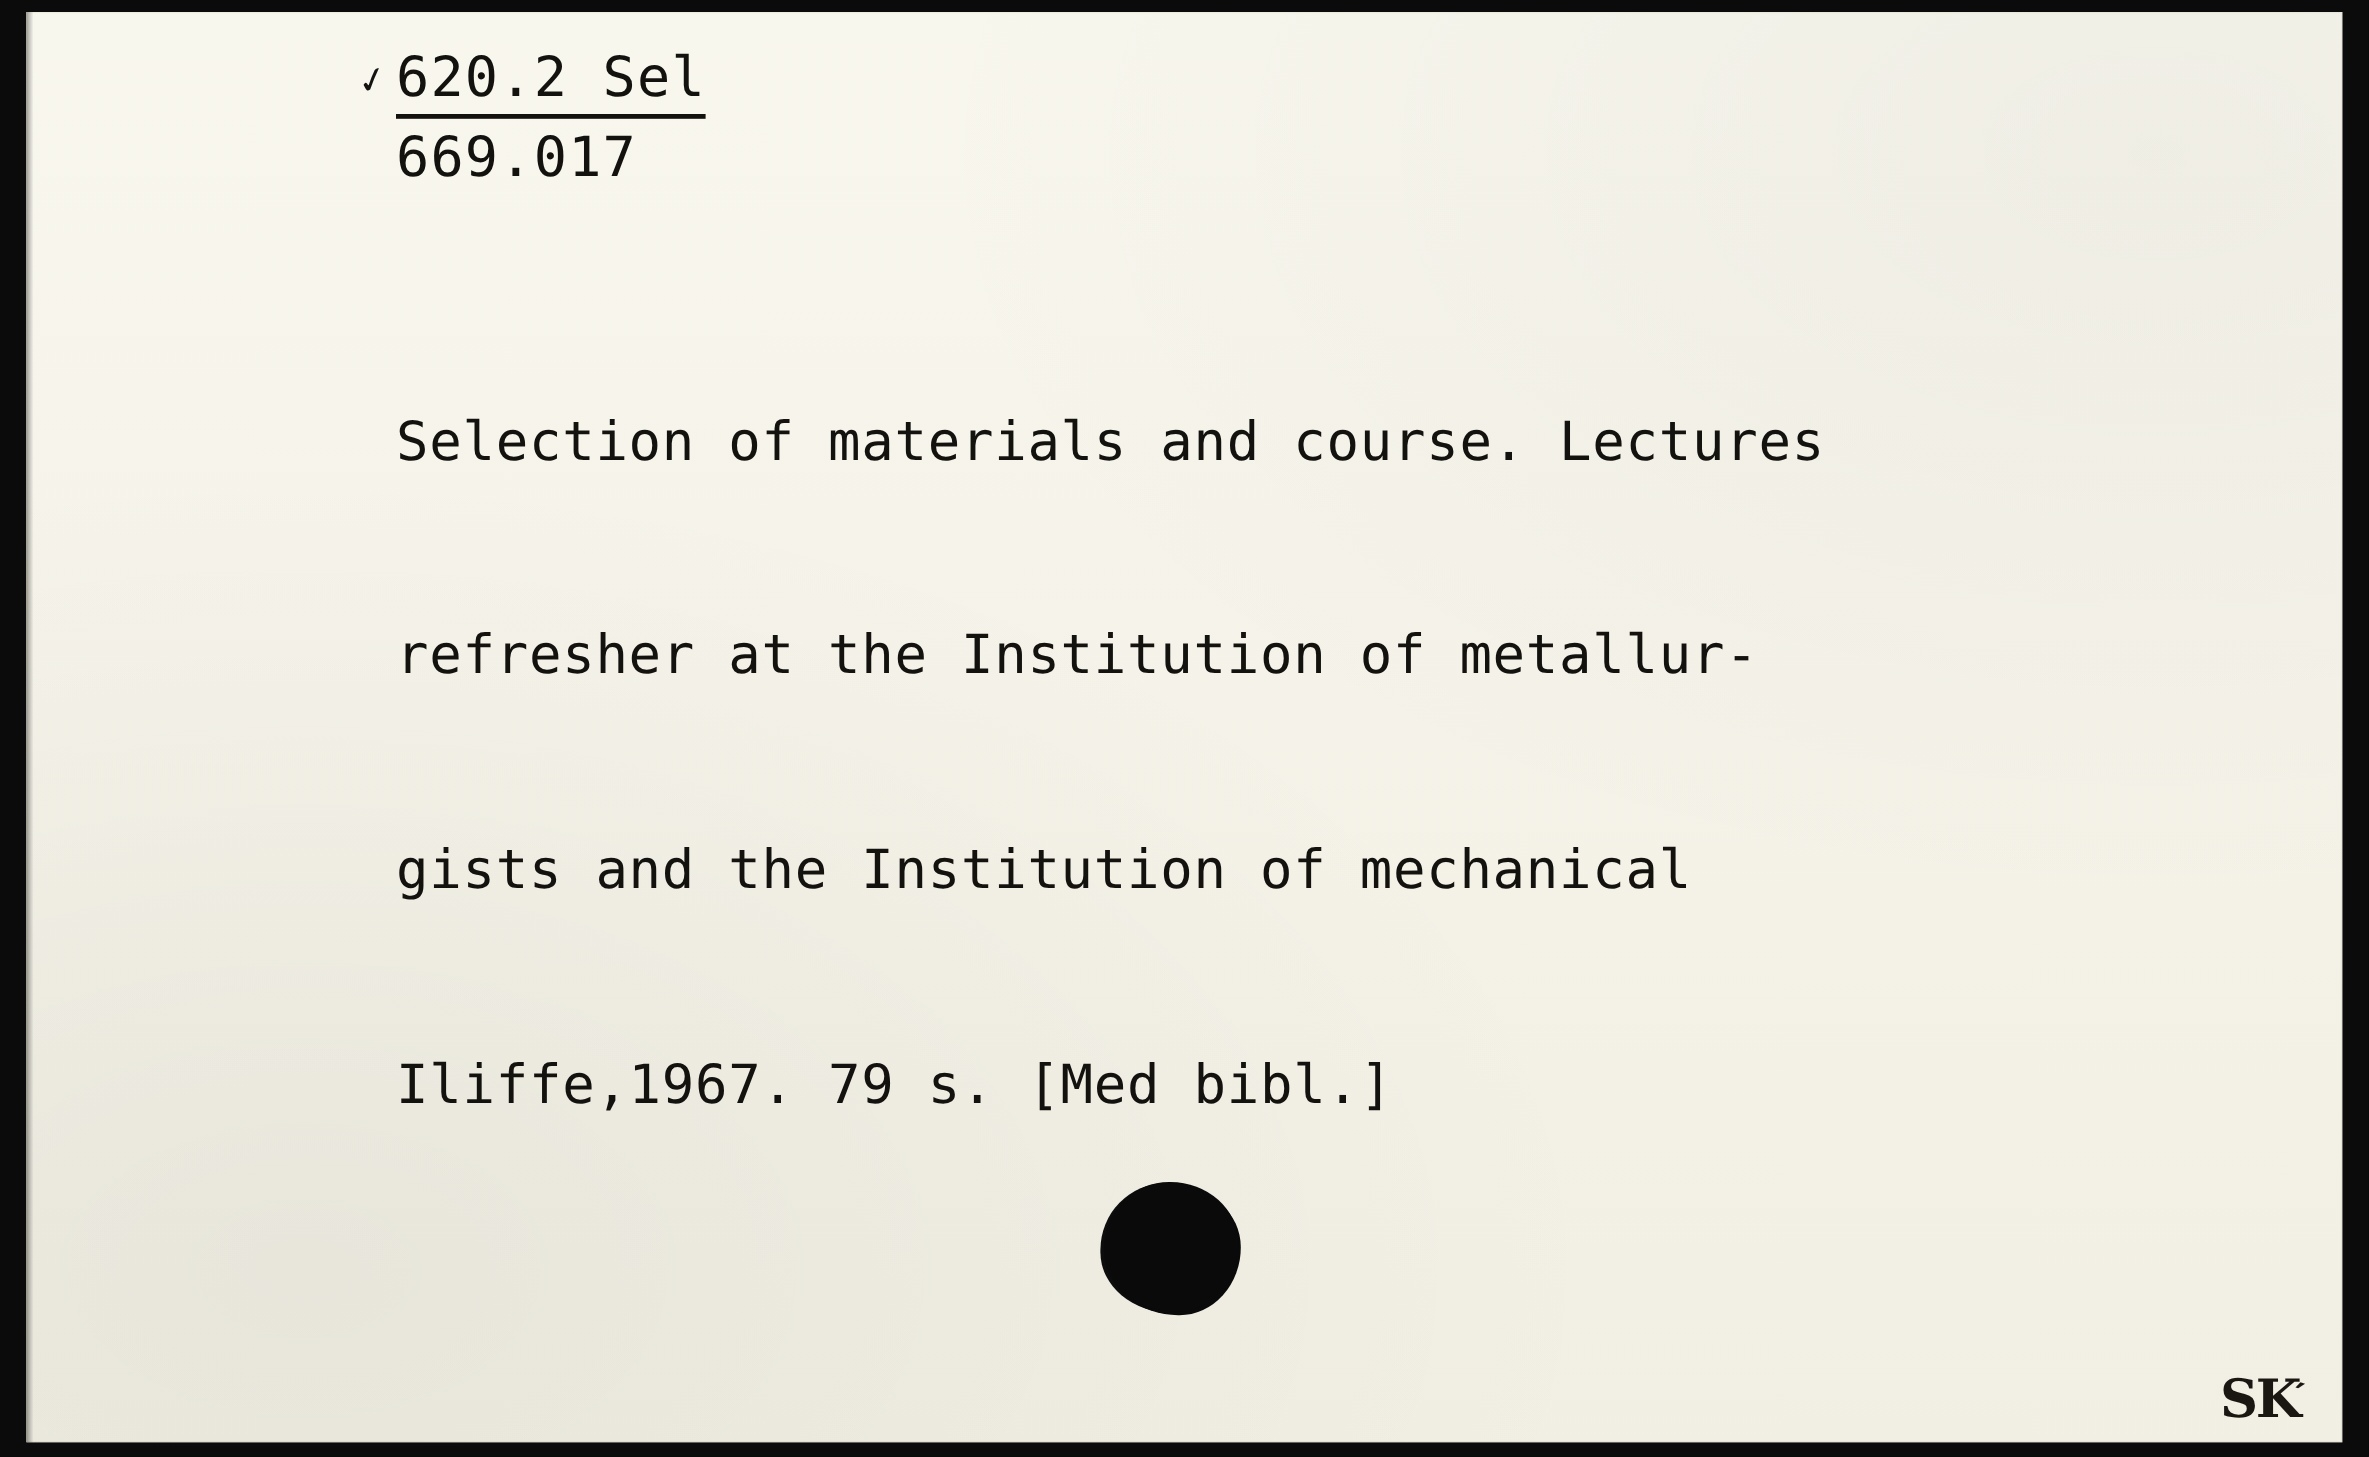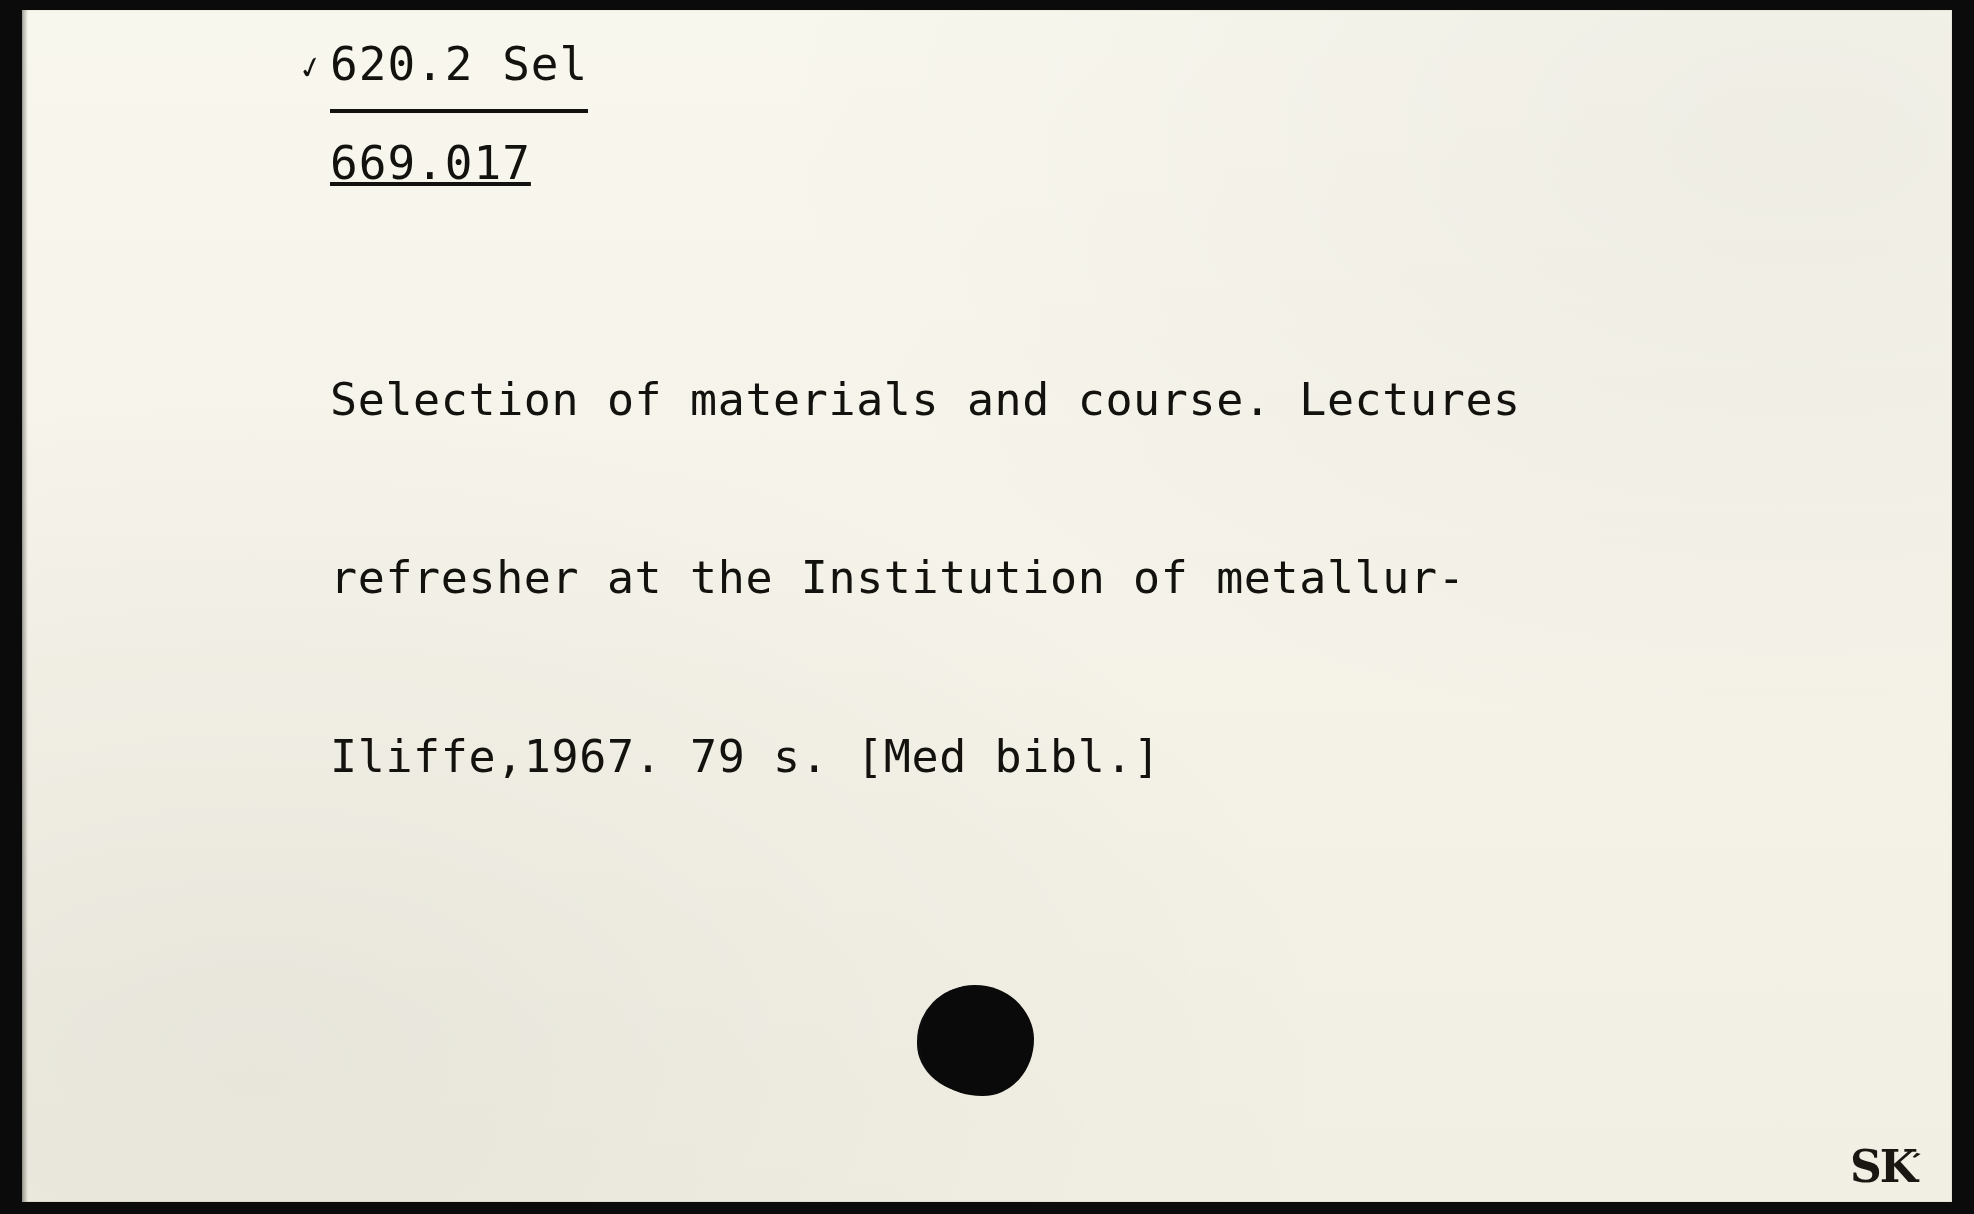--- a/index.html
+++ b/index.html
@@ -67,26 +67,25 @@
 
   .callnum {
     font-size: 46px;
     line-height: 1.26;
     color: #14120e;
     letter-spacing: 1px;
   }
   .callnum .top {
     display: inline-block;
     border-bottom: 4px solid #14120e;
-    padding-bottom: 15px;
+    padding-bottom: 1px;
   }
   .callnum .bottom {
     display: block;
-    margin-top: 22px;
-    text-decoration: underline;
+    margin-top: 4px;
   }
 
   .body-text {
     margin-top: 70px;
     font-size: 45px;
     line-height: 1.22;
     color: #14120e;
     letter-spacing: 0.6px;
     white-space: pre;
   }
@@ -135,20 +134,21 @@
   <div class="content">
 
     <div class="callnum">
       <span class="top">620.2 Sel</span>
       <span class="bottom">669.017</span>
     </div>
 
     <div class="body-text">
       <span class="line">Selection of materials and course. Lectures</span>
       <span class="line">refresher at the Institution of metallur-</span>
+      <span class="line">gists and the Institution of mechanical</span>
       <span class="line">Iliffe,1967. 79 s. [Med bibl.]</span>
     </div>
 
   </div>
 
   <div class="punch-hole"></div>
 
   <div class="stamp">
     <span>SK</span><span class="tick">′</span>
   </div>

